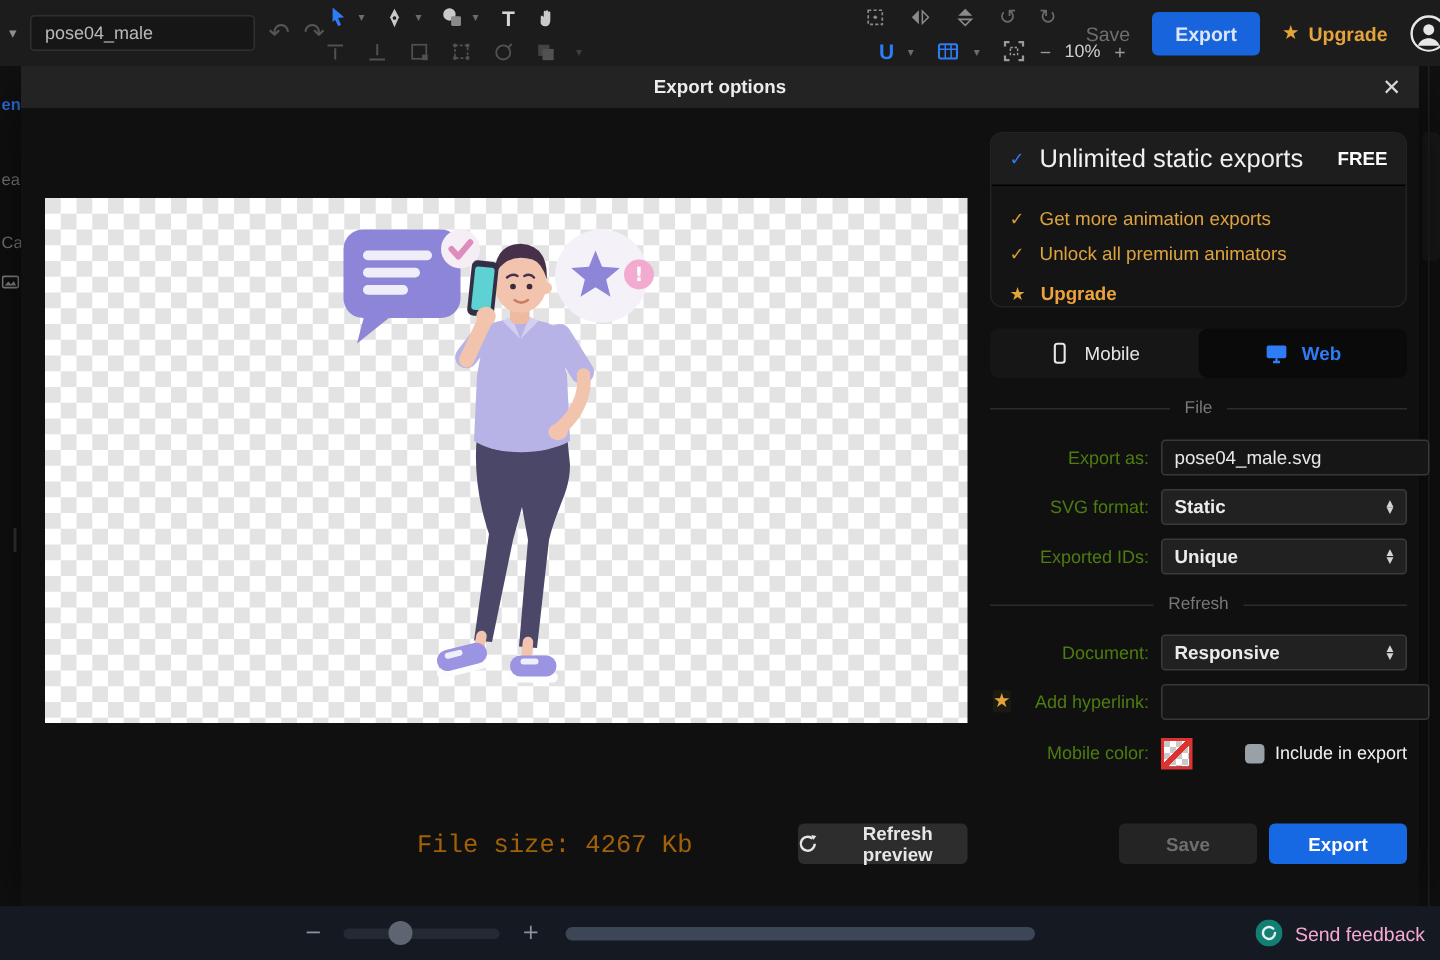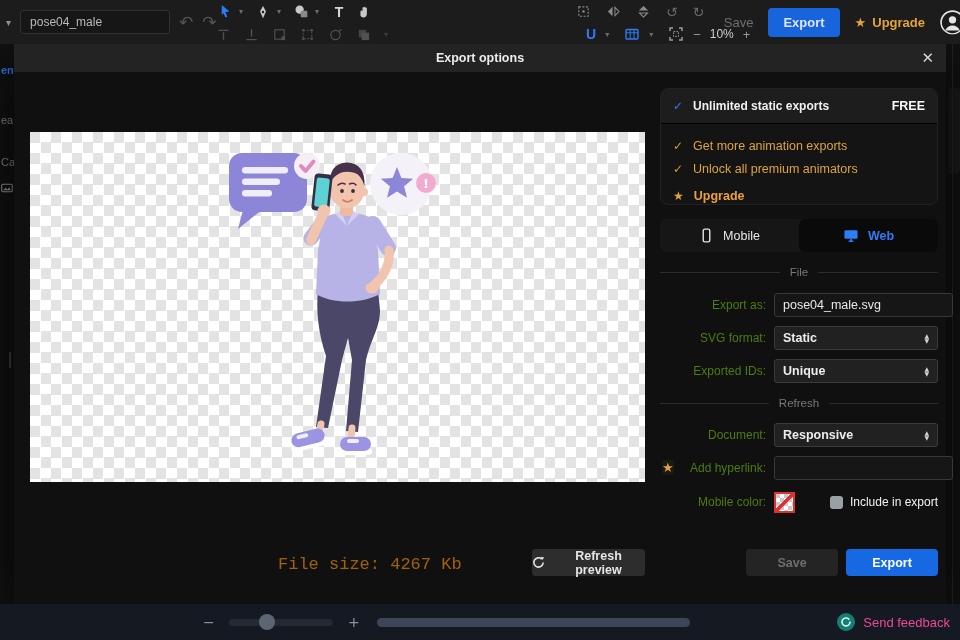--- a/index.html
+++ b/index.html
@@ -41,21 +41,21 @@
   .sliver-right .vline { position:absolute; left:6px; top:0; bottom:0; width:1px; background:#262626; }
   .sliver-right .hl { position:absolute; left:2px; top:44px; width:12px; height:86px; background:#1b1b1b; border-radius:4px; }
 
   .statusbar { position:absolute; left:0; top:604px; width:960px; height:36px; background:#151a22; z-index:6; }
   .sb-minus,.sb-plus { position:absolute; top:0; height:36px; display:flex; align-items:center; color:#8a93a0; font-size:14px; }
   .sb-minus { left:203px; } .sb-plus { left:348px; }
   .sb-track { position:absolute; left:229px; top:15px; width:104px; height:7px; border-radius:4px; background:#232a34; }
   .sb-knob { position:absolute; left:259px; top:10px; width:16px; height:16px; border-radius:50%; background:#5d6573; }
   .sb-scroll { position:absolute; left:377px; top:14px; width:313px; height:9px; border-radius:5px; background:#3d4656; }
   .sb-feedback { position:absolute; right:10px; top:0; height:36px; display:flex; align-items:center; gap:8px; }
-  .sb-feedback span { color:#ec4899; font-size:13px; }
+  .sb-feedback span { color:#f9a8d4; font-size:13px; }
 
   
   .modal { position:absolute; left:14px; top:44px; width:932px; height:560px; background:#101010;
     box-shadow:0 10px 50px rgba(0,0,0,.8); z-index:4; }
   .modal-header { position:relative; height:28px; background:#232323; display:flex; align-items:center; justify-content:center; }
   .modal-title { color:#ececec; font-size:12.5px; font-weight:bold; }
   .modal-close { position:absolute; right:12px; top:0; height:28px; display:flex; align-items:center;
     color:#d8d8d8; font-size:15px; background:none; border:none; }
 
   .preview { position:absolute; left:16px; top:88px; width:615px; height:350px;
@@ -66,21 +66,21 @@
     border:none; border-radius:4px; color:#e6e6e6; font-size:12.5px; font-weight:bold;
     display:flex; align-items:center; justify-content:center; gap:7px; }
 
   
   .panel { position:absolute; left:646px; top:44px; width:278px; height:500px; }
   .promo { position:absolute; left:0; top:0; width:278px; height:117px; background:#141414;
     border:1px solid #222; border-radius:8px; overflow:hidden; }
   .promo-main { height:35px; background:#1d1d1d; border-bottom:1px solid #000;
     display:flex; align-items:center; gap:10px; padding:0 12px; }
   .promo-main .check { color:#2e7cf6; font-size:12px; font-weight:bold; }
-  .promo-main .lbl { color:#f0f0f0; font-size:12px; font-weight:bold; }
+  .promo-main .lbl { color:#f0f0f0; font-size:17px; font-weight:normal; }
   .promo-main .badge { margin-left:auto; color:#fafafa; font-size:12.5px; font-weight:bold; }
   .promo-items { padding:10px 12px 0; }
   .promo-item { display:flex; align-items:center; gap:10px; height:23px; }
   .promo-item .check { color:#d99a36; font-size:12px; font-weight:bold; }
   .promo-item .lbl { color:#dda33e; font-size:12.5px; }
   .promo-upgrade { display:flex; align-items:center; gap:10px; height:24px; margin-top:4px; }
   .promo-upgrade .star { color:#e5a33c; font-size:12px; }
   .promo-upgrade .lbl { color:#eca23c; font-size:12.5px; font-weight:bold; }
 
   .tabs { position:absolute; left:0; top:131px; width:278px; height:33px; display:flex; background:#161616; border-radius:6px; }

